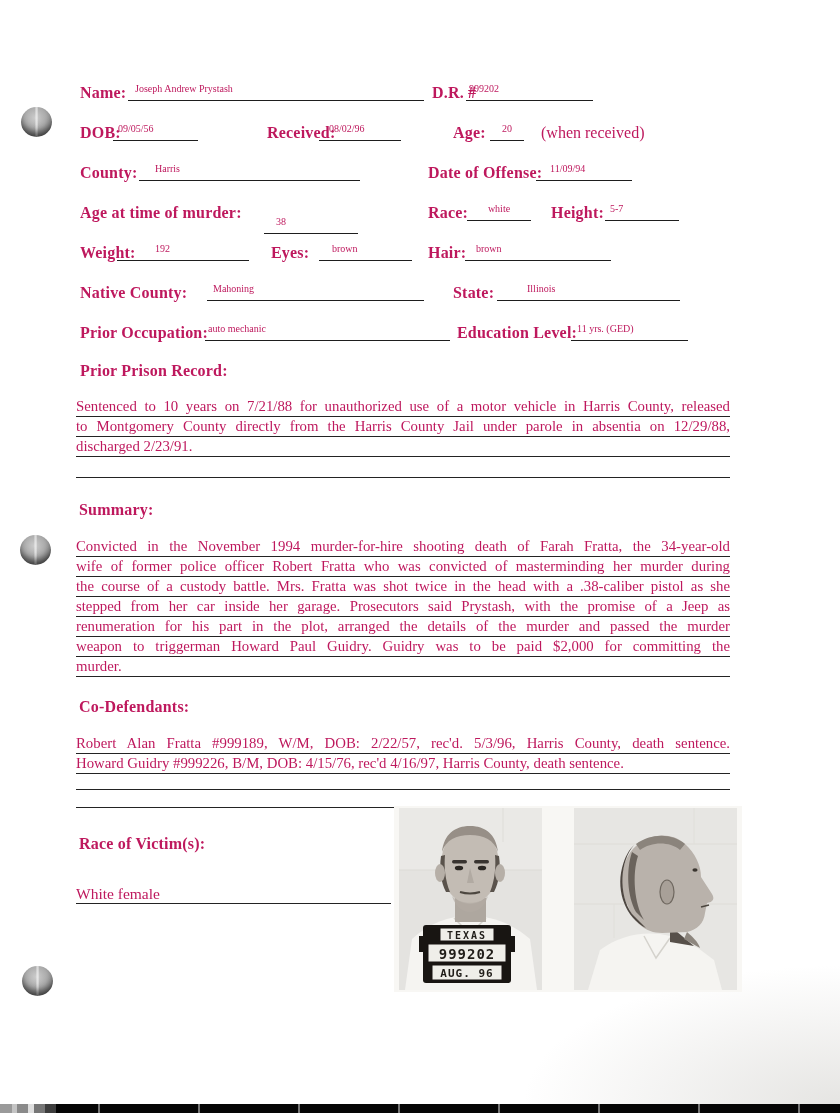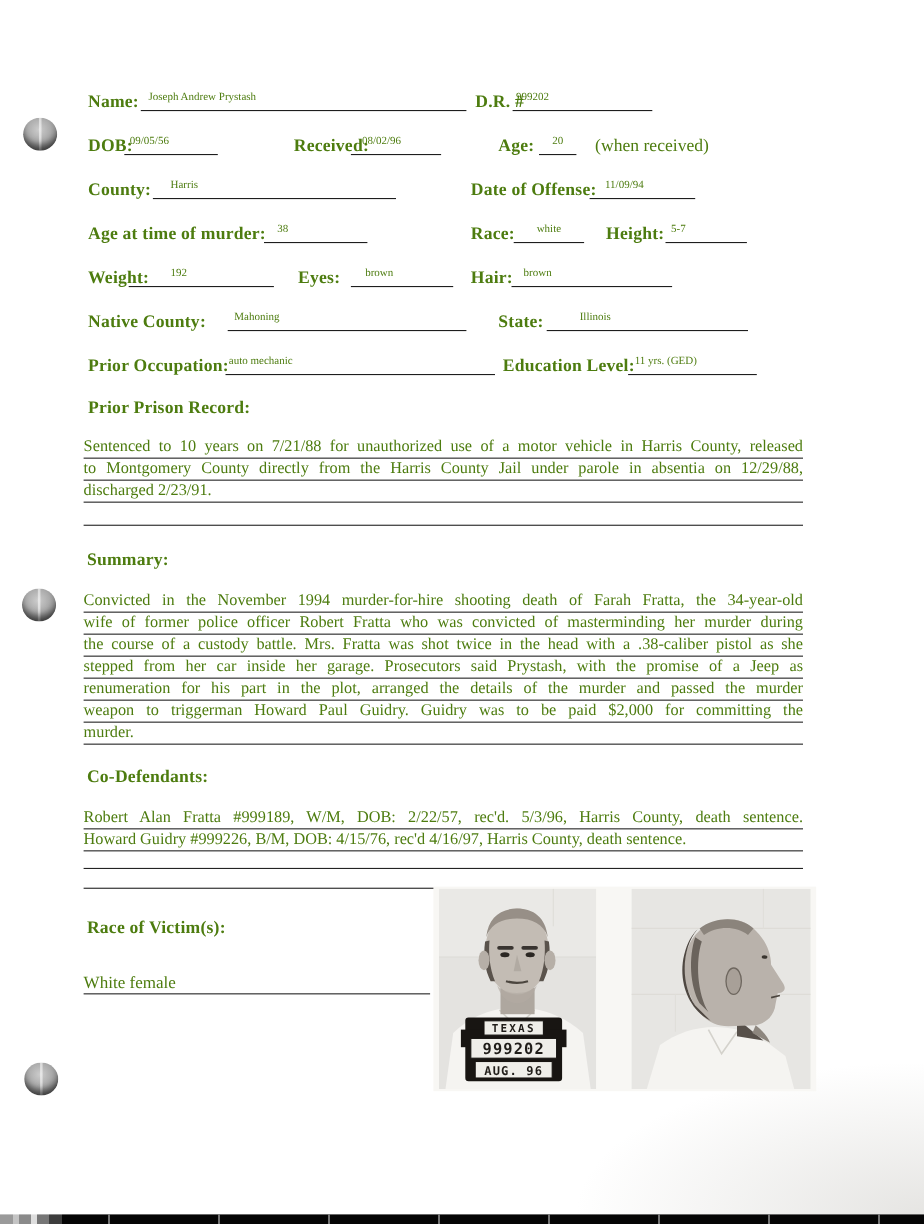--- a/index.html
+++ b/index.html
@@ -1,18 +1,18 @@
 <!DOCTYPE html>
 <html><head>
 <meta charset="utf-8">
 <style>
   html,body { margin:0; padding:0; background:#ffffff; }
   .page {
     position:relative; width:840px; height:1113px; background:#ffffff;
-    overflow:hidden; font-family:"Liberation Serif", serif; color:#4d7c0f;
+    overflow:hidden; font-family:"Liberation Serif", serif; color:#be185d;
   }
   
   .page::before {
     content:""; position:absolute; right:0; bottom:9px; width:320px; height:140px;
     background:radial-gradient(ellipse at 100% 100%, rgba(188,186,180,0.38), transparent 70%);
     pointer-events:none;
   }
   
   .hole {
     position:absolute; width:31px; height:30px; border-radius:50%;
@@ -84,21 +84,21 @@
 
   <div class="frow" style="top:164px;">
     <span class="lbl" style="left:80px;">County:</span>
     <span class="val" style="left:139px; width:221px; padding-left:16px;">Harris</span>
     <span class="lbl" style="left:428px;">Date of Offense:</span>
     <span class="val" style="left:536px; width:96px; padding-left:14px;">11/09/94</span>
   </div>
 
   <div class="frow" style="top:204px;">
     <span class="lbl" style="left:80px;">Age at time of murder:</span>
-    <span class="val" style="left:240px; width:94px; padding-left:12px;">38</span>
+    <span class="val" style="left:264px; width:94px; padding-left:12px;margin-top:13px;">38</span>
     <span class="lbl" style="left:428px;">Race:</span>
     <span class="val c" style="left:467px; width:64px;">white</span>
     <span class="lbl" style="left:551px;">Height:</span>
     <span class="val" style="left:605px; width:74px; padding-left:5px;">5-7</span>
   </div>
 
   <div class="frow" style="top:244px;">
     <span class="lbl" style="left:80px;">Weight:</span>
     <span class="val" style="left:117px; width:132px; padding-left:38px;">192</span>
     <span class="lbl" style="left:271px;">Eyes:</span>

